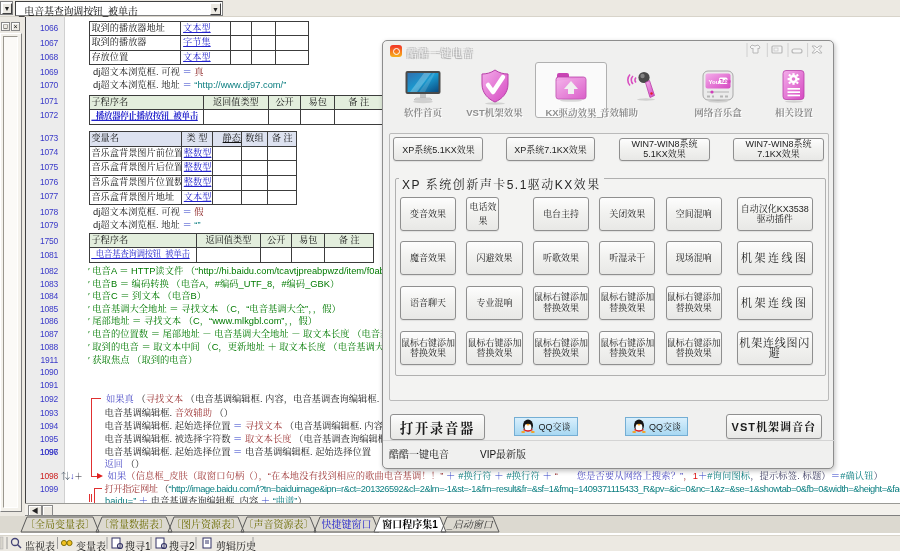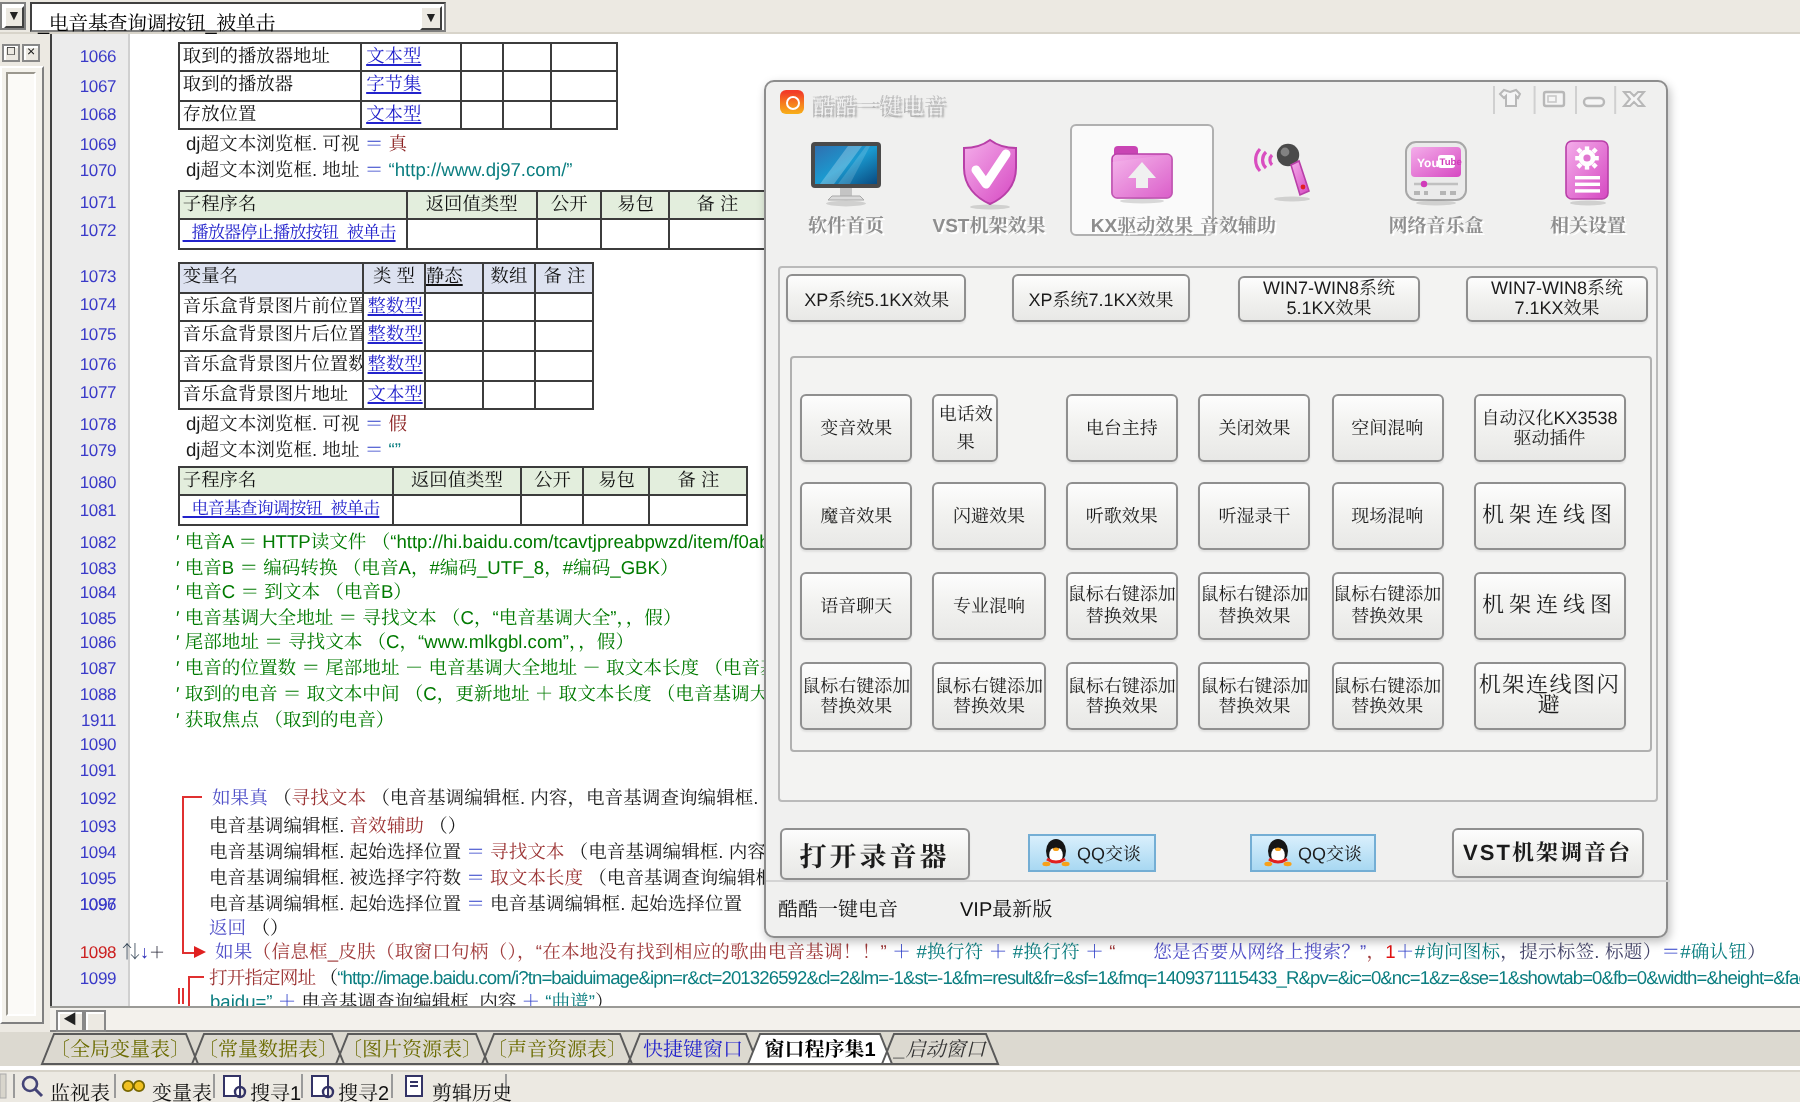--- a/index.html
+++ b/index.html
@@ -37,21 +37,21 @@
 <div class="ln" style="top:79.0px;color:#3a3ac8">1070</div>
 <div class="ln" style="top:94.8px;color:#3a3ac8">1071</div>
 <div class="ln" style="top:109.4px;color:#3a3ac8">1072</div>
 <div class="ln" style="top:131.8px;color:#3a3ac8">1073</div>
 <div class="ln" style="top:146.4px;color:#3a3ac8">1074</div>
 <div class="ln" style="top:161.0px;color:#3a3ac8">1075</div>
 <div class="ln" style="top:175.6px;color:#3a3ac8">1076</div>
 <div class="ln" style="top:190.2px;color:#3a3ac8">1077</div>
 <div class="ln" style="top:206.0px;color:#3a3ac8">1078</div>
 <div class="ln" style="top:219.0px;color:#3a3ac8">1079</div>
-<div class="ln" style="top:234.8px;color:#3a3ac8">1080</div>
+<div class="ln" style="top:234.8px;color:#3a3ac8">1750</div>
 <div class="ln" style="top:249.4px;color:#3a3ac8">1081</div>
 <div class="ln" style="top:264.5px;color:#3a3ac8">1082</div>
 <div class="ln" style="top:277.5px;color:#3a3ac8">1083</div>
 <div class="ln" style="top:290.0px;color:#3a3ac8">1084</div>
 <div class="ln" style="top:302.7px;color:#3a3ac8">1085</div>
 <div class="ln" style="top:315.4px;color:#3a3ac8">1086</div>
 <div class="ln" style="top:328.1px;color:#3a3ac8">1087</div>
 <div class="ln" style="top:340.8px;color:#3a3ac8">1088</div>
 <div class="ln" style="top:353.5px;color:#3a3ac8">1911</div>
 <div class="ln" style="top:366.2px;color:#3a3ac8">1090</div>
@@ -89,32 +89,32 @@
     </div>
 <div class="tbl" style="left:88.6px;top:94.5px;width:294.3px">
       <div class="tr" style="background:#e3eedd">
         <div class="td" style="width:114px;">子程序名</div>
         <div class="td" style="width:65.5px;text-align:center;padding-left:0;">返回值类型</div>
         <div class="td" style="width:32px;text-align:center;padding-left:0;">公开</div>
         <div class="td" style="width:34.4px;text-align:center;padding-left:0;">易包</div>
         <div class="td" style="width:47.4px;text-align:center;padding-left:0;">备 注</div>
       </div>
       <div class="tr" style="background:#fff">
-        <div class="td" style="width:114px;"><span class="lk" style="font-size:8.6px;letter-spacing:-0.45px">_播放器停止播放按钮_被单击</span></div>
+        <div class="td" style="width:114px;font-weight:bold;"><span class="lk" style="font-size:8.6px;letter-spacing:-0.45px">_播放器停止播放按钮_被单击</span></div>
         <div class="td" style="width:65.5px;"></div>
         <div class="td" style="width:32px;"></div>
         <div class="td" style="width:34.4px;"></div>
         <div class="td" style="width:47.4px;"></div>
       </div>
     </div>
 <div class="tbl" style="left:88.6px;top:131.3px;width:208.8px">
       <div class="tr" style="background:#dde2f0">
         <div class="td" style="width:92.4px;">变量名</div>
         <div class="td" style="width:31px;text-align:center;padding-left:0;">类 型</div>
-        <div class="td" style="width:29px;text-align:left;padding-left:0;text-decoration:underline;">静态</div>
+        <div class="td" style="width:29px;text-align:right;padding-left:0;text-decoration:underline;">静态</div>
         <div class="td" style="width:26px;text-align:center;padding-left:0;">数组</div>
         <div class="td" style="width:29.4px;text-align:center;padding-left:0;">备 注</div>
       </div>
       <div class="tr" style="background:#fff">
         <div class="td" style="width:92.4px;">音乐盒背景图片前位置</div>
         <div class="td" style="width:31px;"><span class="lk">整数型</span></div>
         <div class="td" style="width:29px;"></div>
         <div class="td" style="width:26px;"></div>
         <div class="td" style="width:29.4px;"></div>
       </div>
@@ -384,20 +384,21 @@
         <rect x="12.5" y="25.6" width="12.5" height="1.7" fill="#fff"></rect>
         <ellipse cx="19" cy="32.5" rx="9" ry="1.2" fill="#00000022"></ellipse>
       </svg>
 <div class="abs emb" style="left:366px;top:64px;width:90px;text-align:center;font-size:9.5px">相关设置</div>
 <div class="abs" style="left:6px;top:92px;width:440px;height:268px;background:#f3f3f2;border:1px solid #bababa;border-radius:2px"></div>
 <div class="btn" style="left:10.4px;top:96px;width:90px;height:24px;font-size:9px">XP系统5.1KX效果</div>
 <div class="btn" style="left:123px;top:96px;width:89px;height:24px;font-size:9px">XP系统7.1KX效果</div>
 <div class="btn" style="left:236px;top:96.5px;width:91px;height:23.5px;font-size:9px;line-height:10.5px">WIN7-WIN8系统<br>5.1KX效果</div>
 <div class="btn" style="left:350px;top:96.5px;width:91px;height:23.5px;font-size:9px;line-height:10.5px">WIN7-WIN8系统<br>7.1KX效果</div>
 <div class="abs" style="left:11.8px;top:136.5px;width:431px;height:198.5px;border:1px solid #b0b0b0;border-radius:2px"></div>
+<div class="abs" style="left:16px;top:133.5px;background:#f3f3f2;padding:0 3px;font-size:12px;letter-spacing:1.5px;color:#242424">XP 系统创新声卡5.1驱动KX效果</div>
 <div class="btn" style="left:17px;top:156.2px;width:56.2px;height:34px;font-size:9px;letter-spacing:0px;line-height:14px">变音效果</div>
 <div class="btn" style="left:83.4px;top:156.2px;width:33px;height:34px;font-size:9px;letter-spacing:0px;line-height:14px">电话效果</div>
 <div class="btn" style="left:149.8px;top:156.2px;width:56.2px;height:34px;font-size:9px;letter-spacing:0px;line-height:14px">电台主持</div>
 <div class="btn" style="left:216.2px;top:156.2px;width:56.2px;height:34px;font-size:9px;letter-spacing:0px;line-height:14px">关闭效果</div>
 <div class="btn" style="left:282.6px;top:156.2px;width:56.2px;height:34px;font-size:9px;letter-spacing:0px;line-height:14px">空间混响</div>
 <div class="btn" style="left:353.5px;top:156.2px;width:76.5px;height:34px;font-size:9px;letter-spacing:0px;line-height:10.5px">自动汉化KX3538<br>驱动插件</div>
 <div class="btn" style="left:17px;top:200.2px;width:56.2px;height:34px;font-size:9px;letter-spacing:0px;line-height:14px">魔音效果</div>
 <div class="btn" style="left:83.4px;top:200.2px;width:56.2px;height:34px;font-size:9px;letter-spacing:0px;line-height:14px">闪避效果</div>
 <div class="btn" style="left:149.8px;top:200.2px;width:56.2px;height:34px;font-size:9px;letter-spacing:0px;line-height:14px">听歌效果</div>
 <div class="btn" style="left:216.2px;top:200.2px;width:56.2px;height:34px;font-size:9px;letter-spacing:0px;line-height:14px">听湿录干</div>

